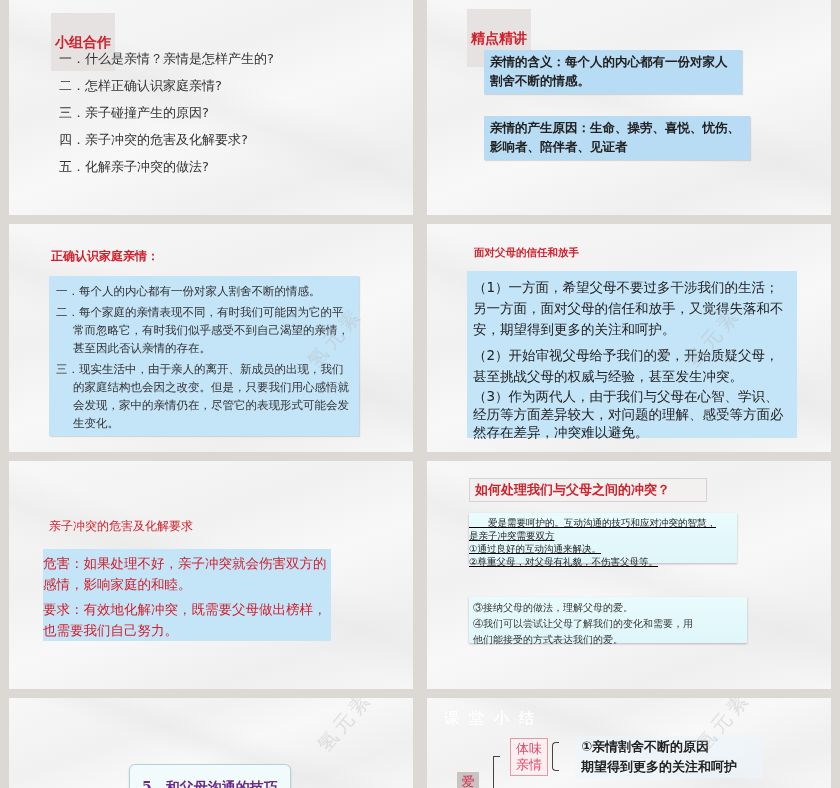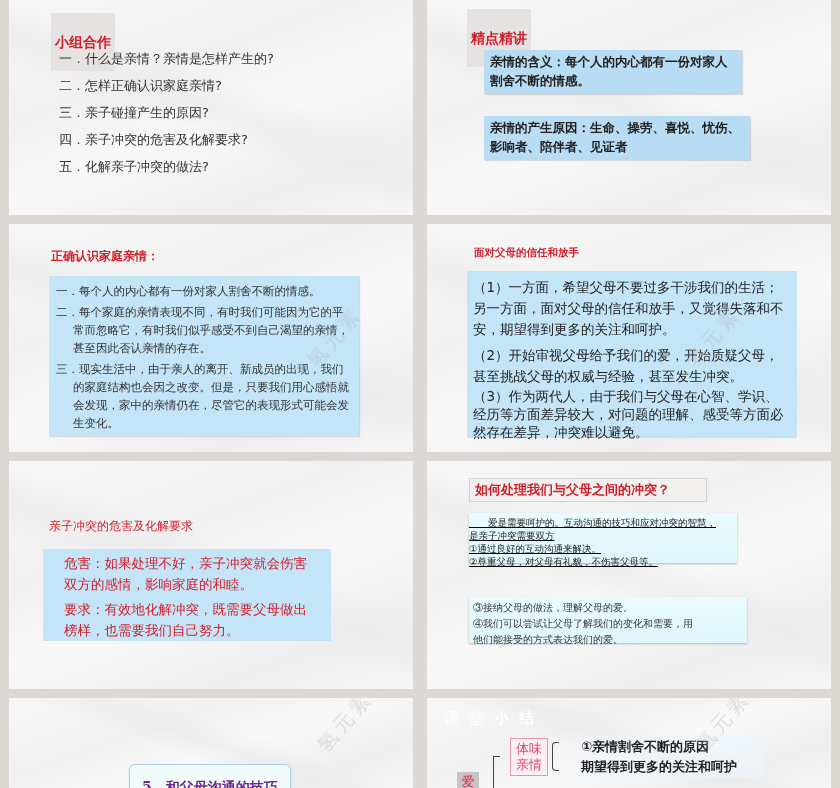--- a/index.html
+++ b/index.html
@@ -124,21 +124,21 @@
   <div class="abs" style="left:40px; top:47px; width:330px; height:167px; background:#c4e4f8; padding:6px 6px 0 6px; box-sizing:border-box;">
     <p class="p4" style="margin-bottom:5px;">（1）一方面，希望父母不要过多干涉我们的生活；另一方面，面对父母的信任和放手，又觉得失落和不安，期望得到更多的关注和呵护。</p>
     <p class="p4" style="margin-bottom:0;">（2）开始审视父母给予我们的爱，开始质疑父母，甚至挑战父母的权威与经验，甚至发生冲突。</p>
     <p class="p4" style="line-height:18px;">（3）作为两代人，由于我们与父母在心智、学识、经历等方面差异较大，对问题的理解、感受等方面必然存在差异，冲突难以避免。</p>
   </div>
   <div class="watermark" style="left:250px; top:100px;">氢元素</div>
 </div>
 
 <div class="slide s5">
   <div class="abs red-head" style="left:40px; top:57px; font-size:12px; font-weight:normal;">亲子冲突的危害及化解要求</div>
-  <div class="abs" style="left:34px; top:88px; width:288px; height:92px; background:#c4e4f8; padding:4px 21px; box-sizing:border-box;">
+  <div class="abs" style="left:34px; top:88px; width:288px; height:92px; background:#c4e4f8; padding:4px 0; box-sizing:border-box;">
     <p class="p5">危害：如果处理不好，亲子冲突就会伤害双方的感情，影响家庭的和睦。</p>
     <p class="p5">要求：有效地化解冲突，既需要父母做出榜样，也需要我们自己努力。</p>
   </div>
 </div>
 
 <div class="slide s6">
   <div class="abs title-box6" style="left:42px; top:17px; width:226px;">如何处理我们与父母之间的冲突？</div>
   <div class="abs cyan-box small-lines" style="left:42px; top:52px; width:268px; padding:3px 0; height:44px;text-decoration:underline;">
     <div>　　爱是需要呵护的。互动沟通的技巧和应对冲突的智慧，</div>
     <div>是亲子冲突需要双方</div>

